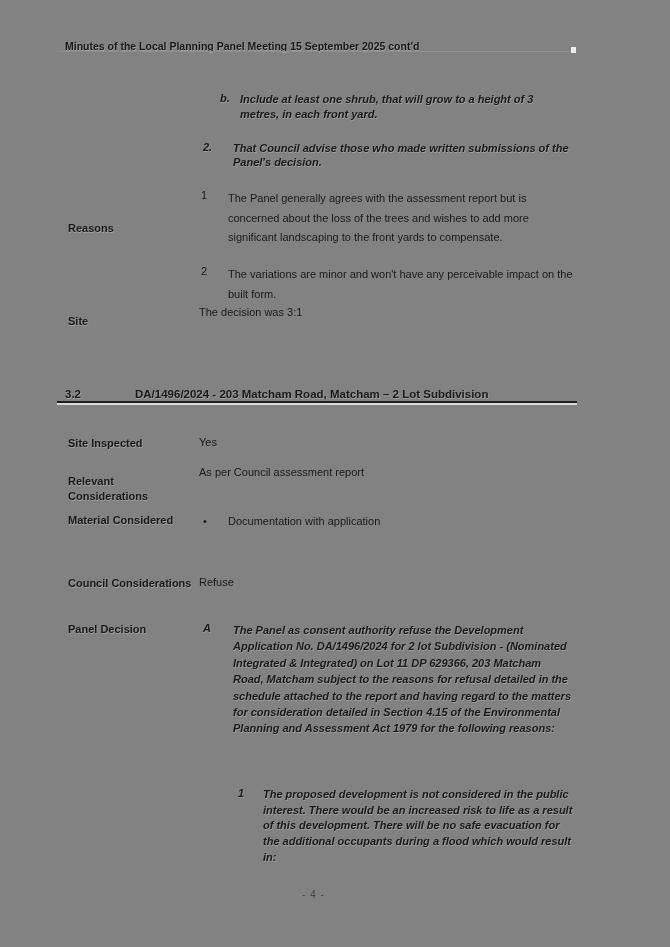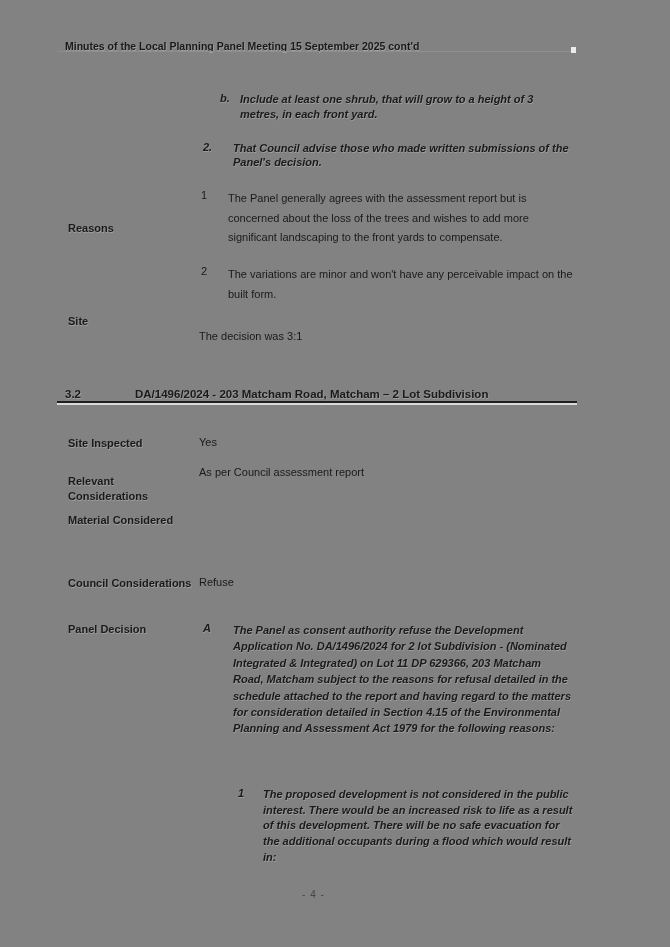--- a/index.html
+++ b/index.html
@@ -40,21 +40,21 @@
   #cond-2 .marker { width: 30px; flex: none; }
   #cond-2 .text { width: 338px; line-height: 14px; }
 
   #reasons-label { left: 68px; top: 189px; margin-top: 32px; }
   .reason-row .num { width: 27px; flex: none; font-weight: normal; }
   .reason-row .text { width: 346px; line-height: 19.5px; font-weight: normal; }
   #reason-1 { left: 201px; top: 189px; }
   #reason-2 { left: 201px; top: 265px; }
 
   #votes-label { left: 68px; top: 314px; }
-  #votes-value { left: 199px; top: 330px; text-align: center; }
+  #votes-value { left: 199px; top: 306px; text-align: center; }
 
   #heading-number { left: 65px; top: 387px; font-size: 11.5px; }
   #heading-title  { left: 135px; top: 387px; font-size: 11.5px; width: 445px; }
   #heading-rule {
     left: 57px; top: 401px; width: 520px; height: 2px;
     background: #1e1e1e; box-shadow: 0 2px 0 #d9d9d9;
   }
 
   #site-label { left: 68px; top: 436px; }
   #site-value { left: 199px; top: 436px; }
@@ -122,20 +122,24 @@
 <div class="abs" id="heading-rule"></div>
 
 <div class="abs lbl" id="site-label">Site Inspected</div>
 <div class="abs reg" id="site-value">Yes</div>
 
 <div class="abs lbl" id="relevant-label">Relevant Considerations</div>
 <div class="abs reg" id="relevant-value">As per Council assessment report</div>
 
 <div class="abs lbl" id="material-label">Material Considered</div>
 <div class="abs" id="material-bullets">
+  <div class="bullet-row">
+    <span class="bullet-glyph"></span>
+    <span class="bullet-text">Documentation with application</span>
+  </div>
 </div>
 
 <div class="abs lbl" id="council-label">Council Considerations</div>
 <div class="abs reg" id="council-value">Refuse</div>
 
 <div class="abs lbl" id="panel-label">Panel Decision</div>
 <div class="abs ital" id="panel-marker">A</div>
 <div class="abs ital" id="panel-text">The Panel as consent authority refuse the Development Application No. DA/1496/2024 for 2 lot Subdivision - (Nominated Integrated &amp; Integrated) on Lot 11 DP 629366, 203 Matcham Road, Matcham subject to the reasons for refusal detailed in the schedule attached to the report and having regard to the matters for consideration detailed in Section 4.15 of the Environmental Planning and Assessment Act 1979 for the following reasons:</div>
 
 <div class="abs flexrow" id="panel-reason-1">

